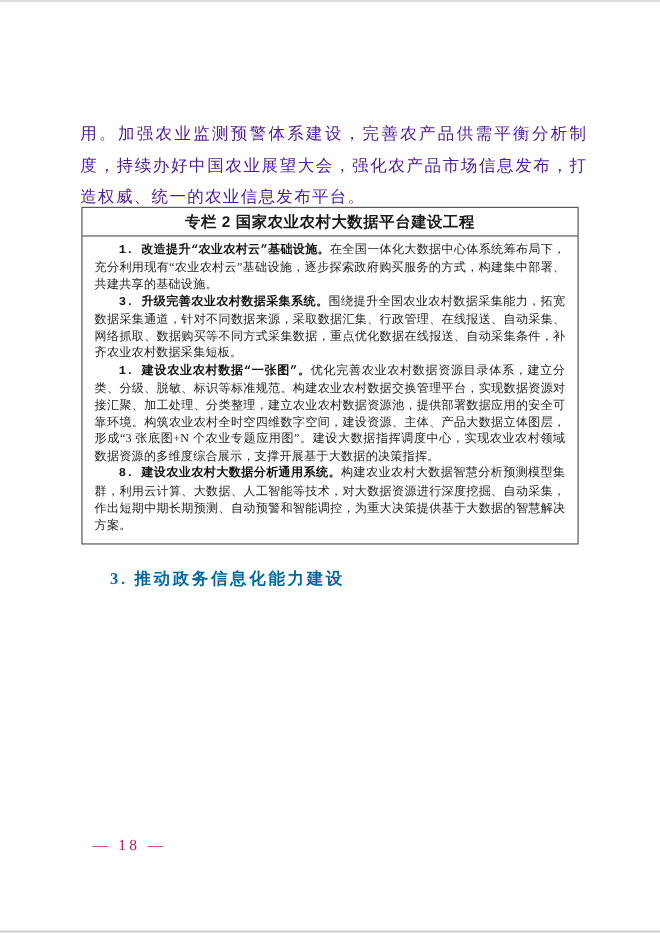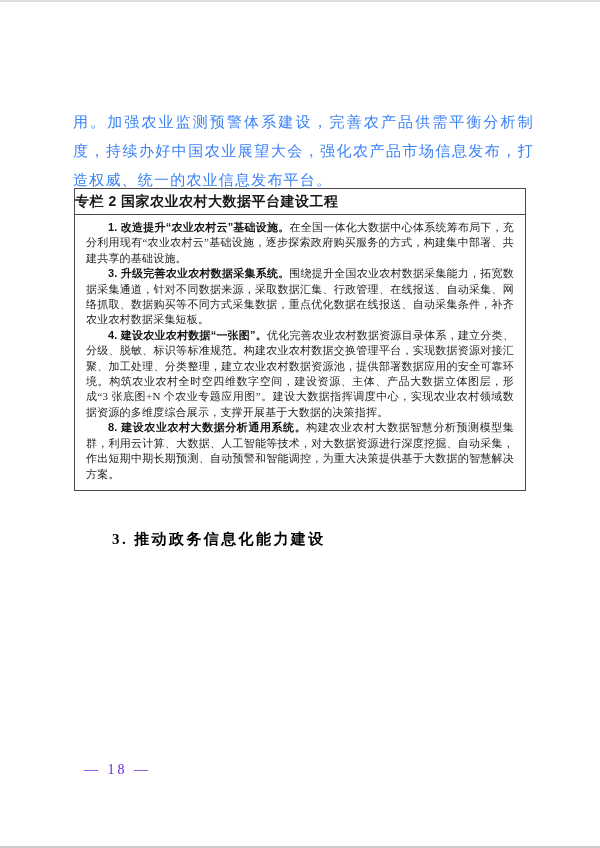--- a/index.html
+++ b/index.html
@@ -31,35 +31,35 @@
   .intro-para {
     position: absolute;
     top: 93px;
     left: 73px;
     width: 461px;
     font-size: 15px;
     line-height: 29px;
     letter-spacing: 1.2px;
     text-align: justify;
     text-align-last: left;
-    color: #3b82f6;
+    color: #4c1d95;
   }
   .panel {
     position: absolute;
     top: 188px;
     left: 74px;
     width: 452px;
     box-sizing: border-box;
     border: 1px solid #4a4a4a;
     background: #ffffff;
   }
   .panel-title {
     height: 25px;
     line-height: 25px;
-    text-align: left;
+    text-align: center;
     font-weight: bold;
     font-size: 14px;
     letter-spacing: 0.5px;
     font-family: "Liberation Sans", "DejaVu Sans", sans-serif;
     border-bottom: 1px solid #4a4a4a;
     color: #1a1a1a;
   }
   .panel-body {
     padding: 5px 11px 8px 11px;
   }
@@ -67,37 +67,37 @@
     margin: 0;
     font-size: 11px;
     line-height: 15.4px;
     letter-spacing: 0.2px;
     text-align: justify;
     text-align-last: left;
     text-indent: 2em;
     color: #242424;
   }
   .panel-item b {
-    font-family: Liberation Sans, sans-serif;
+    font-family: Liberation Mono, monospace;
     font-weight: bold;
     font-size: 11px;
     color: #161616;
   }
   .section-heading {
     position: absolute;
     top: 517px;
     left: 73px;
     width: 461px;
-    margin: 12px;
+    margin: 0;
     font-size: 15px;
     line-height: 20px;
     font-weight: bold;
     letter-spacing: 2.4px;
     text-indent: 1.8em;
-    color: #000000;
+    color: #0369a1;
   }
   .body-para {
     position: absolute;
     top: 546px;
     left: 73px;
     width: 461px;
     margin: 0;
     font-size: 15px;
     line-height: 29px;
     letter-spacing: 1.2px;
@@ -105,38 +105,38 @@
     text-align-last: left;
     text-indent: 2em;
     color: #222222;
   }
   .page-number {
     position: absolute;
     top: 762px;
     left: 84px;
     font-size: 14px;
     letter-spacing: 3px;
-    color: #6d28d9;
+    color: #be185d;
   }
 </style>
 </head>
 <body>
 
 <div class="page">
 
   <div class="edge-top"></div>
 
   <p class="intro-para">用。加强农业监测预警体系建设，完善农产品供需平衡分析制度，持续办好中国农业展望大会，强化农产品市场信息发布，打造权威、统一的农业信息发布平台。</p>
 
   <section class="panel">
     <div class="panel-title">专栏 2 国家农业农村大数据平台建设工程</div>
     <div class="panel-body">
       <p class="panel-item"><b>1. 改造提升“农业农村云”基础设施。</b><span>在全国一体化大数据中心体系统筹布局下，充分利用现有“农业农村云”基础设施，逐步探索政府购买服务的方式，构建集中部署、共建共享的基础设施。</span></p>
       <p class="panel-item"><b>3. 升级完善农业农村数据采集系统。</b><span>围绕提升全国农业农村数据采集能力，拓宽数据采集通道，针对不同数据来源，采取数据汇集、行政管理、在线报送、自动采集、网络抓取、数据购买等不同方式采集数据，重点优化数据在线报送、自动采集条件，补齐农业农村数据采集短板。</span></p>
-      <p class="panel-item"><b>4. 建设农业农村数据“一张图”。</b><span>优化完善农业农村数据资源目录体系，建立分类、分级、脱敏、标识等标准规范。构建农业农村数据交换管理平台，实现数据资源对接汇聚、加工处理、分类整理，建立农业农村数据资源池，提供部署数据应用的安全可靠环境。构筑农业农村全时空四维数字空间，建设资源、主体、产品大数据立体图层，形成“3 张底图+N 个农业专题应用图”。建设大数据指挥调度中心，实现农业农村领域数据资源的多维度综合展示，支撑开展基于大数据的决策指挥。</span></p>
+      <p class="panel-item"><b>1. 建设农业农村数据“一张图”。</b><span>优化完善农业农村数据资源目录体系，建立分类、分级、脱敏、标识等标准规范。构建农业农村数据交换管理平台，实现数据资源对接汇聚、加工处理、分类整理，建立农业农村数据资源池，提供部署数据应用的安全可靠环境。构筑农业农村全时空四维数字空间，建设资源、主体、产品大数据立体图层，形成“3 张底图+N 个农业专题应用图”。建设大数据指挥调度中心，实现农业农村领域数据资源的多维度综合展示，支撑开展基于大数据的决策指挥。</span></p>
       <p class="panel-item"><b>8. 建设农业农村大数据分析通用系统。</b><span>构建农业农村大数据智慧分析预测模型集群，利用云计算、大数据、人工智能等技术，对大数据资源进行深度挖掘、自动采集，作出短期中期长期预测、自动预警和智能调控，为重大决策提供基于大数据的智慧解决方案。</span></p>
     </div>
   </section>
 
   <h3 class="section-heading">3. 推动政务信息化能力建设</h3>
 
 
   <div class="page-number">— 18 —</div>
 
   <div class="edge-bottom"></div>

